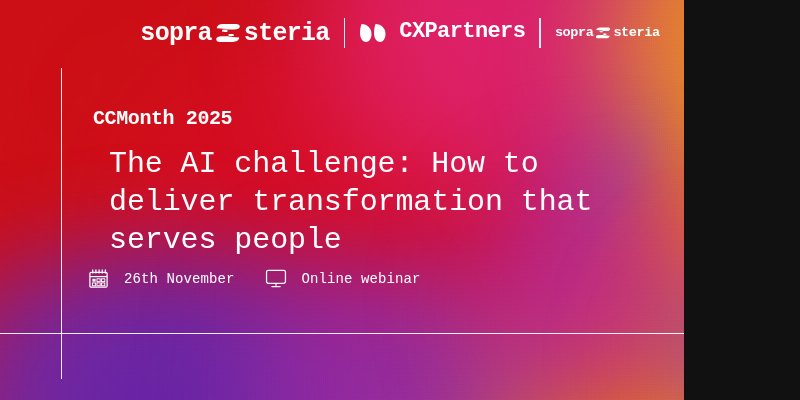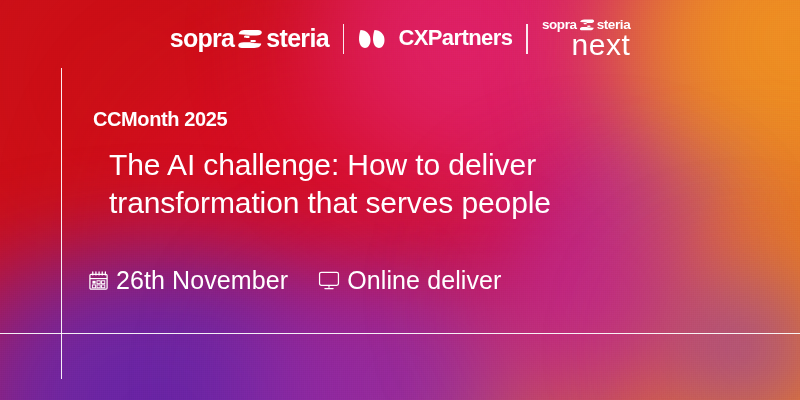--- a/index.html
+++ b/index.html
@@ -2,24 +2,24 @@
 <html><head>
 <meta charset="utf-8">
 <style>
   html, body {
     margin: 0;
     padding: 0;
     background: #111;
   }
   #banner {
     position: relative;
-    width: 800px;
+    width: 684px;
     height: 400px;
     overflow: hidden;
-    font-family: Liberation Sans, sans-serif;
+    font-family: Liberation Mono, monospace;
     background: #737373;
     -webkit-font-smoothing: antialiased;
   }
 
   
   .bg-layer {
     position: absolute;
     inset: 0;
     pointer-events: none;
   }
@@ -196,22 +196,22 @@
     left: 88px;
     top: 268px;
     display: flex;
     align-items: center;
     gap: 30px;
     color: #ffffff;
   }
   .meta-item {
     display: flex;
     align-items: center;
-    gap: 7px;
-    font-size: 25px;
+    gap: 15px;
+    font-size: 14px;
     font-weight: 300;
     letter-spacing: 0.1px;
     line-height: 1;
   }
   .meta-icon { display: block; flex: none; }
 </style>
 </head>
 <body>
 
 <div id="banner">
@@ -259,21 +259,20 @@
 
     <div class="logo-next">
       <div class="next-top">
         <span>sopra</span>
         <svg width="16" height="12" viewBox="0 0 26 20">
           <path d="M1.8 5.2 C1.8 2.4 4.4 0.9 8.6 0.9 L21 0.9 C23.6 0.9 24.8 2.0 24.8 3.6 C24.8 5.6 22.6 6.6 19.2 6.6 L9.0 6.6 C7.6 6.6 7.0 7.0 7.0 7.7 C7.0 8.5 7.9 8.9 9.6 8.9 L12.4 8.9 L12.4 6.0 L1.8 5.2 Z" fill="#ffffff"></path>
           <path d="M24.2 14.6 C24.2 17.4 21.6 18.9 17.4 18.9 L5.0 18.9 C2.4 18.9 1.2 17.8 1.2 16.2 C1.2 14.2 3.4 13.2 6.8 13.2 L17.0 13.2 C18.4 13.2 19.0 12.8 19.0 12.1 C19.0 11.3 18.1 10.9 16.4 10.9 L13.6 10.9 L13.6 13.8 L24.2 14.6 Z" fill="#ffffff"></path>
         </svg>
         <span>steria</span>
       </div>
-      <div class="next-word">next</div>
     </div>
 
   </div>
 
   <div class="content">
     <div class="eyebrow">CCMonth 2025</div>
     <div class="headline">The AI challenge: How to deliver transformation that serves people</div>
   </div>
 
   <div class="meta-row">
@@ -292,18 +291,18 @@
       </svg>
       <span>26th November</span>
     </div>
 
     <div class="meta-item">
       <svg class="meta-icon" width="22" height="21" viewBox="0 0 23 22">
         <rect x="1.6" y="2.4" width="19.8" height="13.6" rx="1.8" fill="none" stroke="#ffffff" stroke-width="1.3"></rect>
         <path d="M11.5 16.0 L11.5 18.6" stroke="#ffffff" stroke-width="1.3"></path>
         <path d="M7.2 19.4 L15.8 19.4" stroke="#ffffff" stroke-width="1.3" stroke-linecap="round"></path>
       </svg>
-      <span>Online deliver</span>
+      <span>Online webinar</span>
     </div>
 
   </div>
 
 </div>
 
 </body></html>

